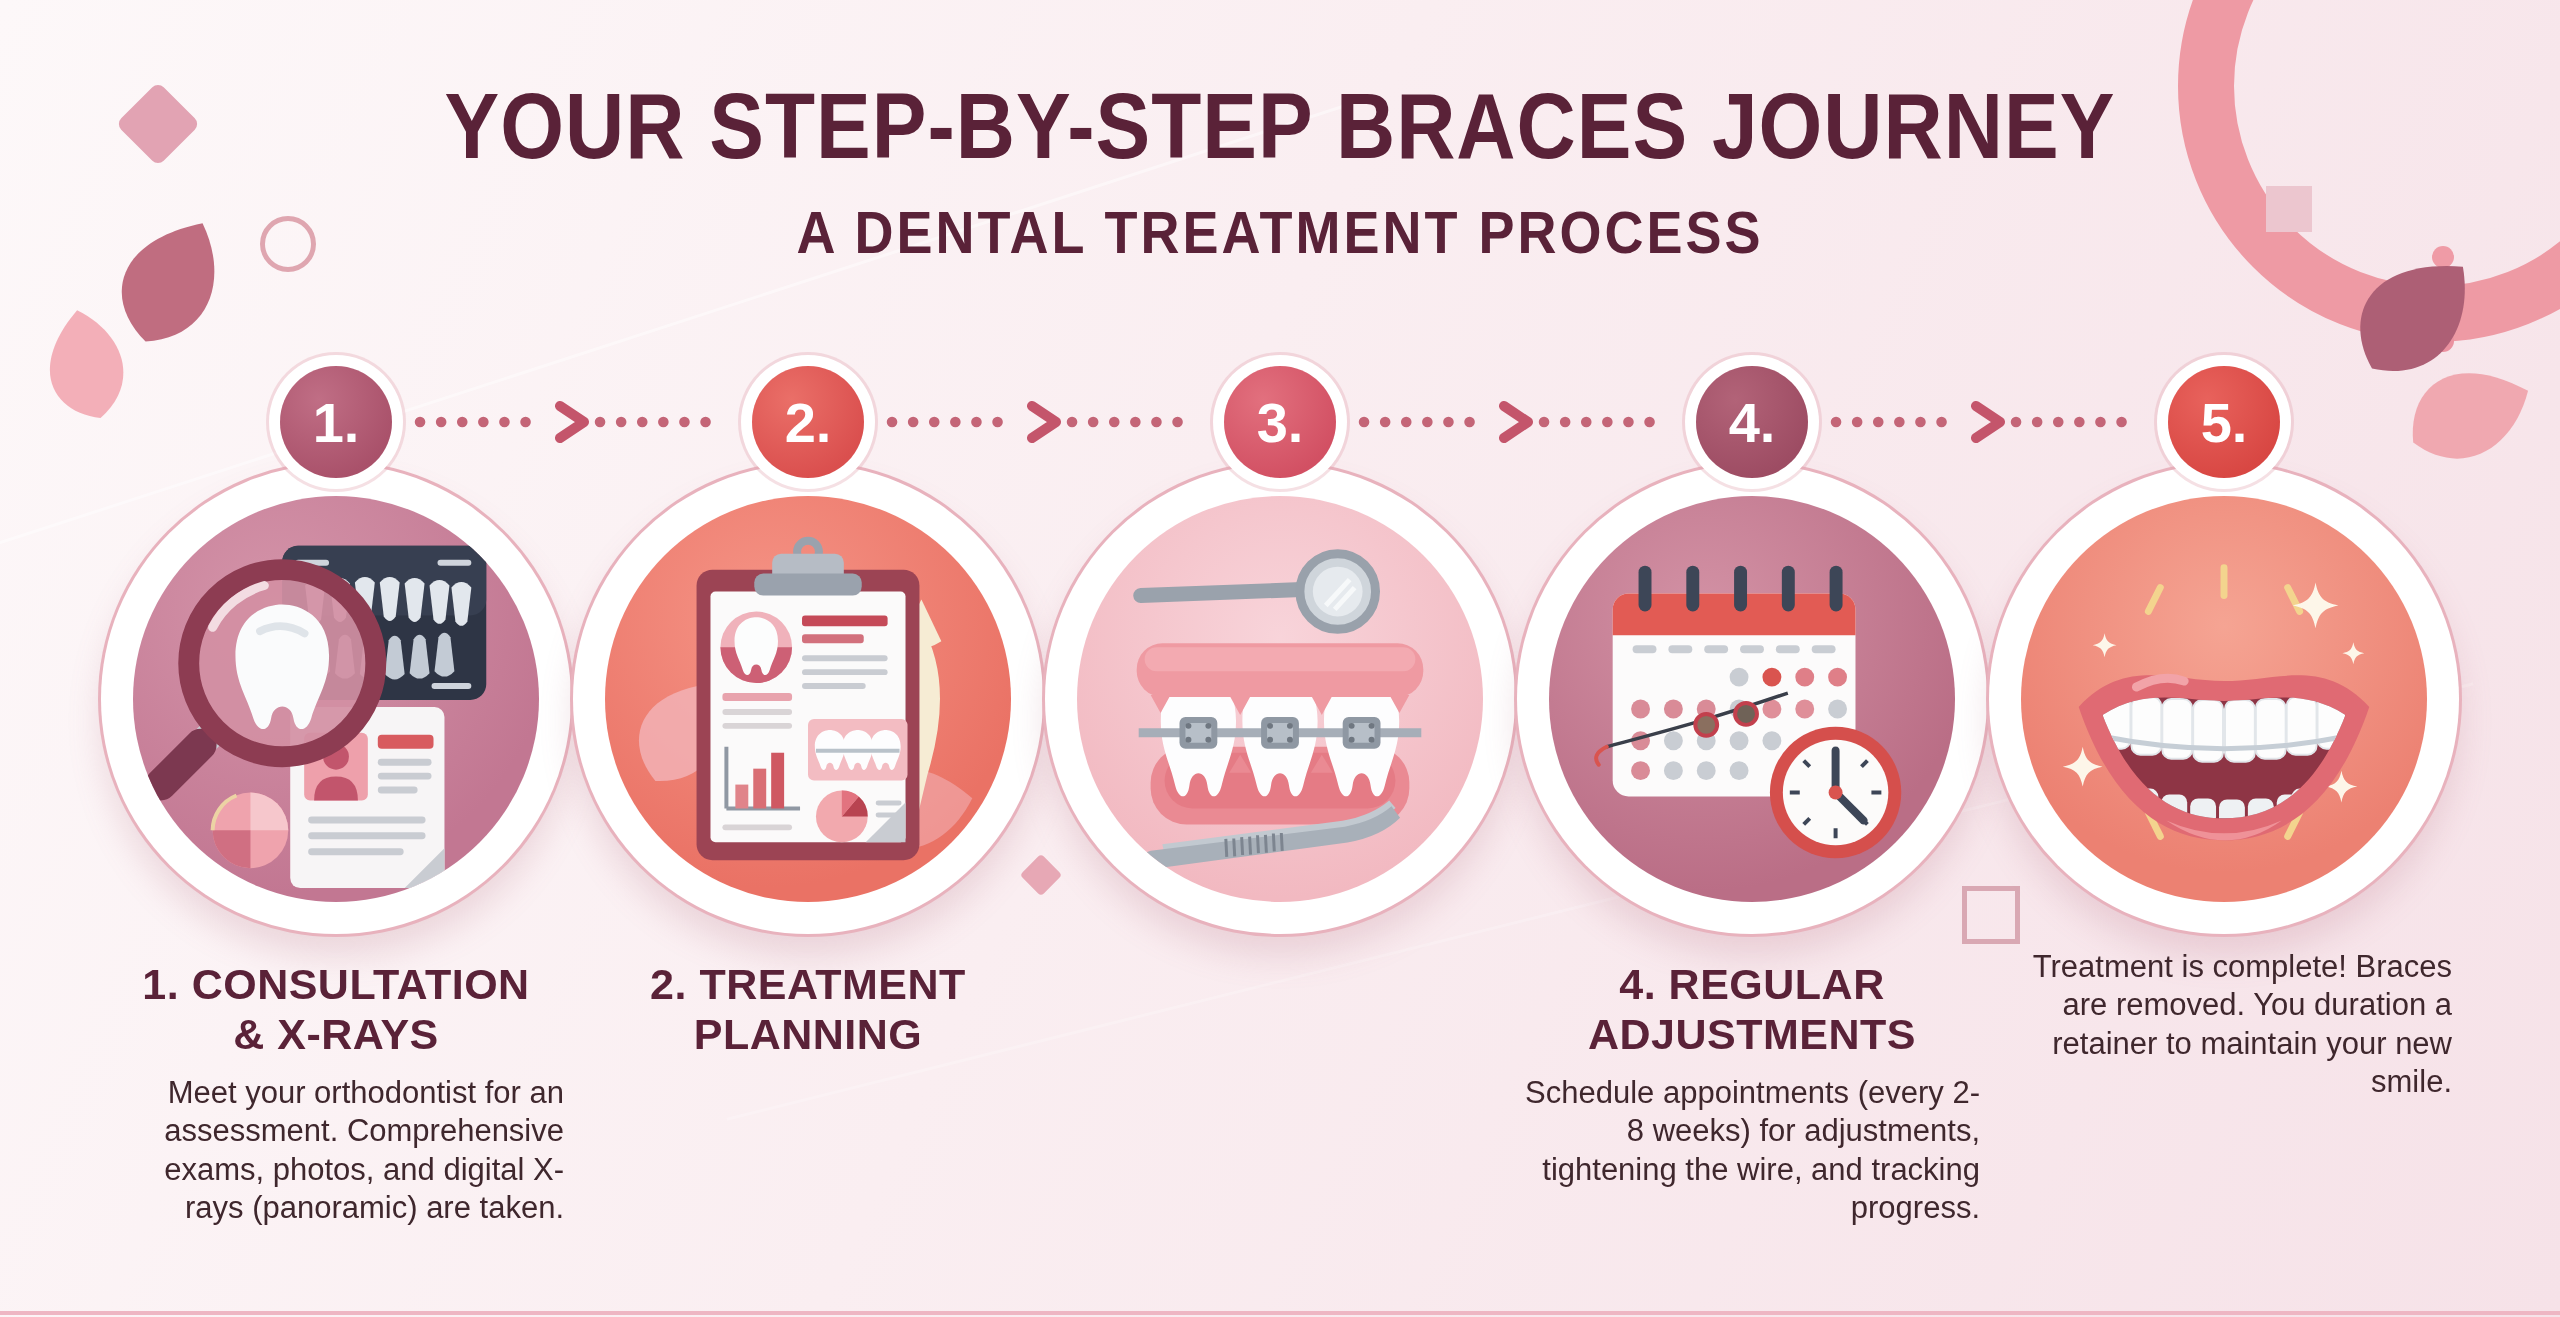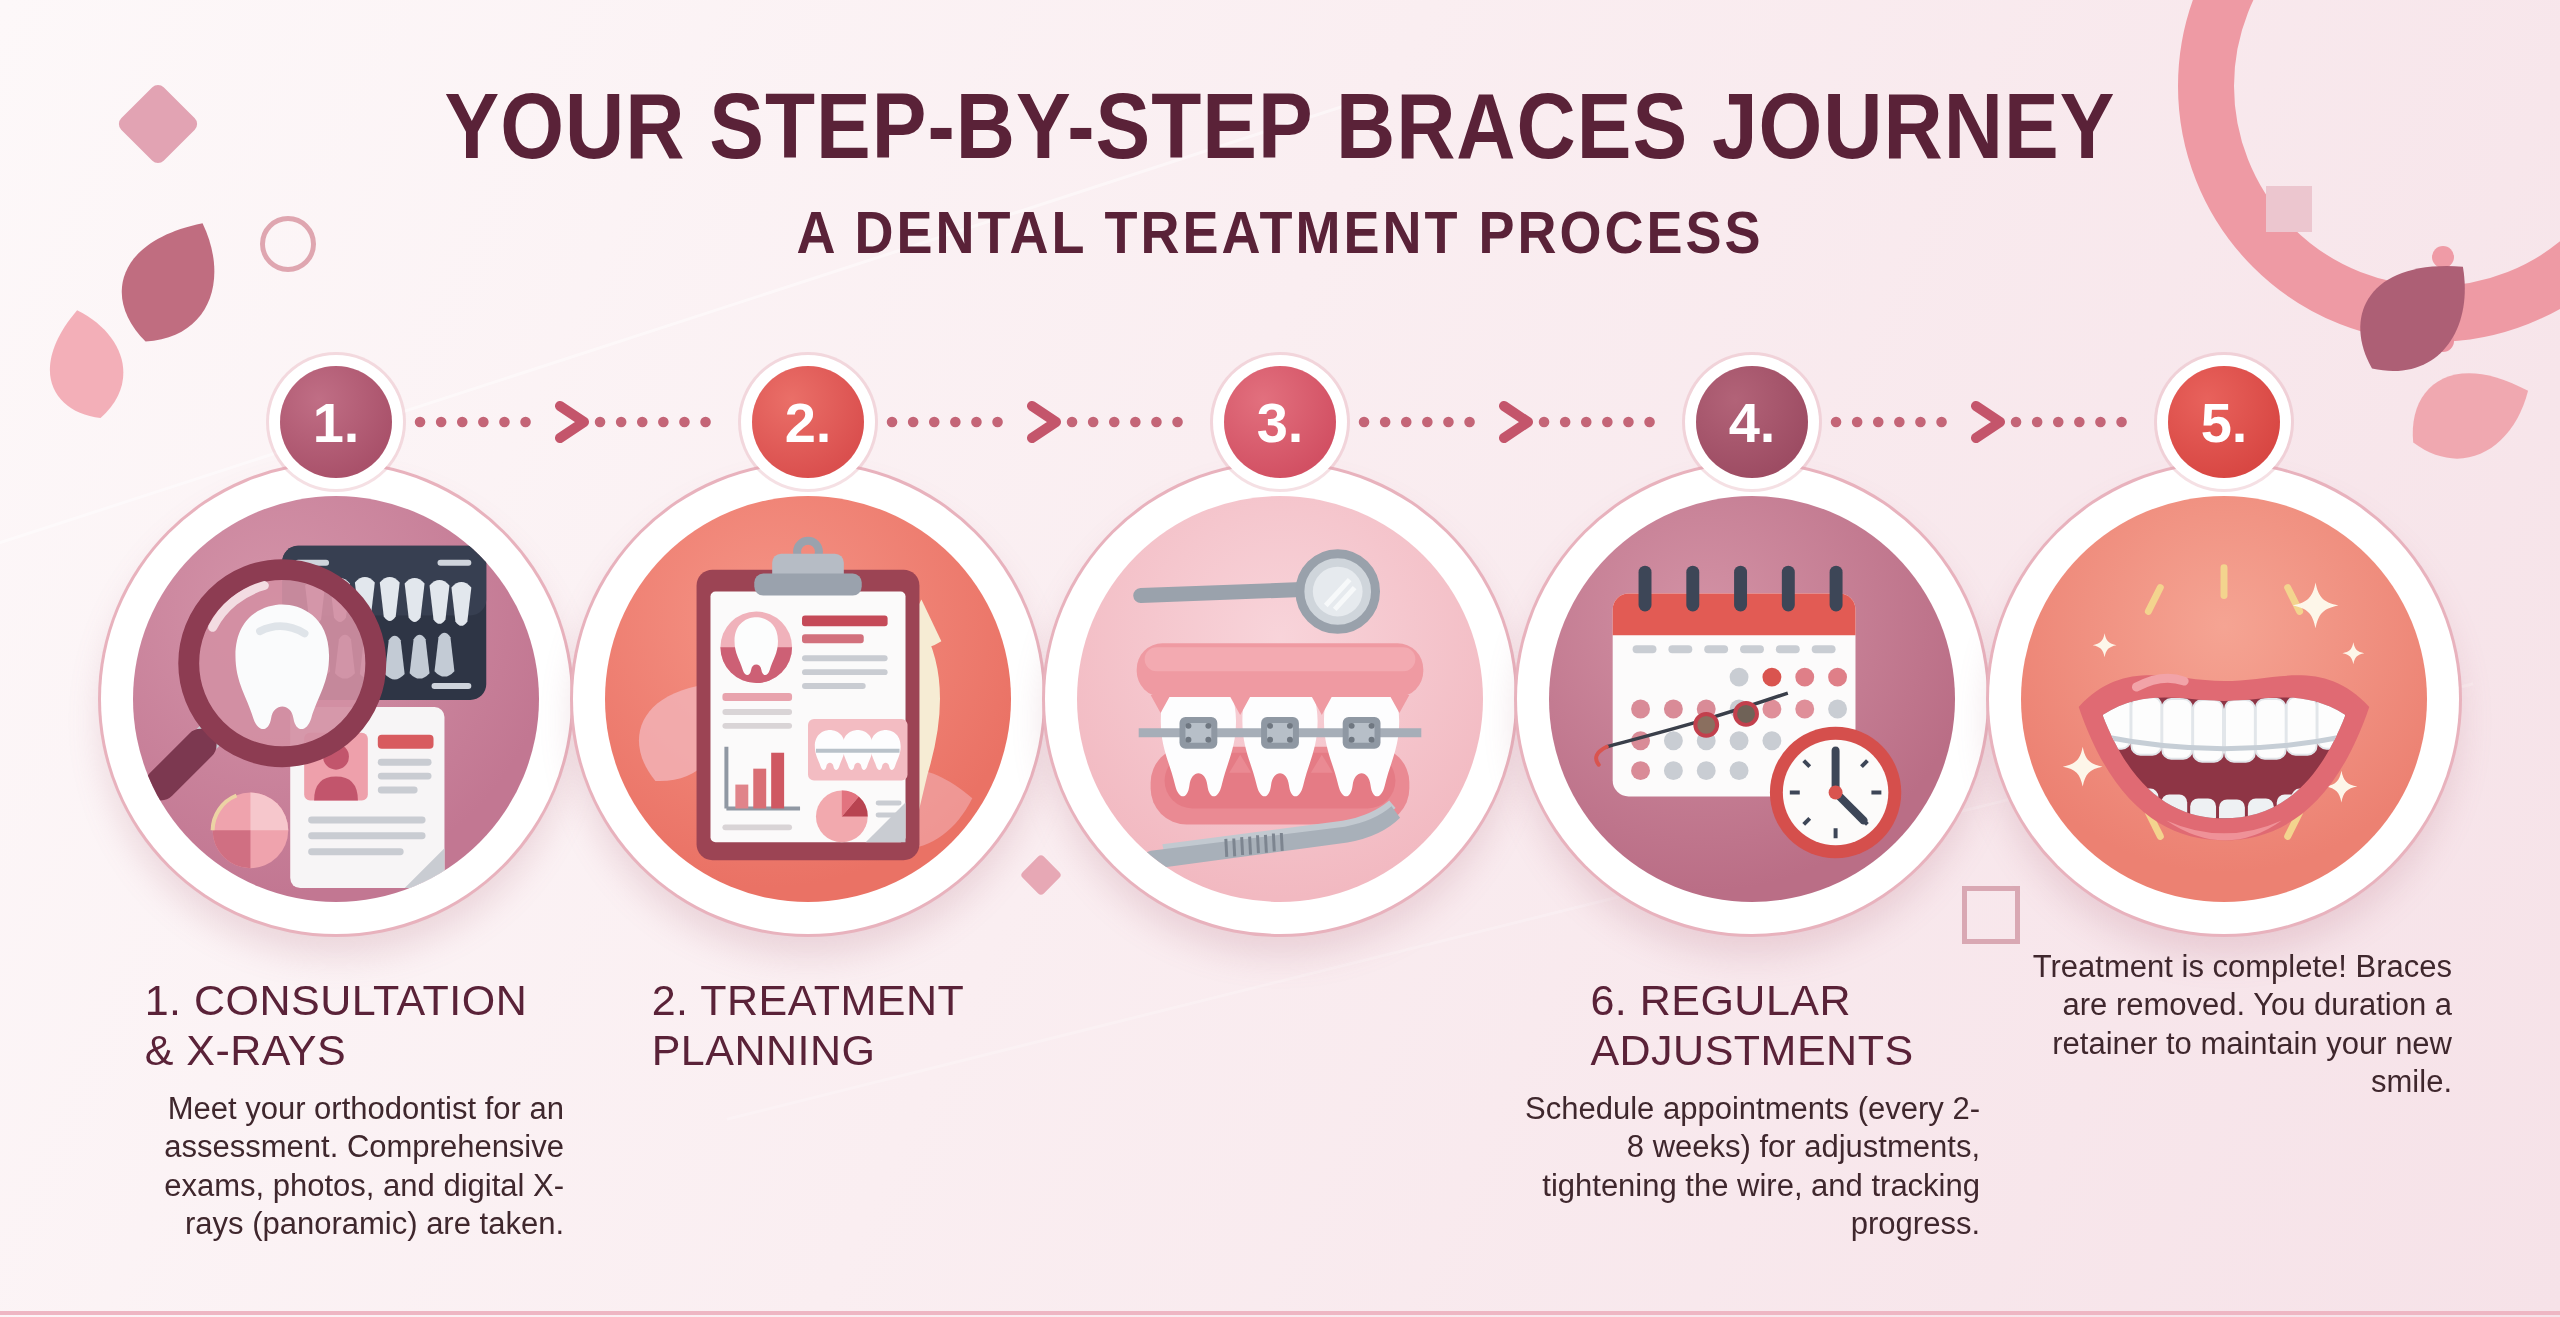--- a/index.html
+++ b/index.html
@@ -59,22 +59,22 @@
     display:flex;align-items:center;justify-content:center;
   }
   .circle-fill{width:406px;height:406px;border-radius:50%;overflow:hidden;position:relative;}
   .cf1{background:radial-gradient(circle at 35% 28%,#d494a9,#c27792 72%);}
   .cf2{background:radial-gradient(circle at 40% 30%,#f59486,#ea7265 72%);}
   .cf3{background:radial-gradient(circle at 50% 35%,#f8d4da,#f2b9c1 78%);}
   .cf4{background:radial-gradient(circle at 38% 30%,#d392a5,#ba6e86 72%);}
   .cf5{background:radial-gradient(circle at 50% 32%,#f5a493,#ec8172 72%);}
   .circle-fill svg{position:absolute;left:0;top:0;}
   .step-heading{
-    margin-top:42px;text-align:left;white-space:pre-line;max-width:470px;
-    font-size:43px;line-height:1.16;font-weight:400;color:#5a2238;letter-spacing:.5px;
+    margin-top:26px;text-align:center;white-space:pre-line;max-width:470px;
+    font-size:43px;line-height:1.16;font-weight:700;color:#5a2238;letter-spacing:.5px;
   }
   .step-desc{
     margin-top:14px;text-align:right;max-width:456px;
     font-size:31px;line-height:1.24;color:#3f272d;
   }
 
   
   .conn{position:absolute;top:400px;z-index:1;}
   .c0{left:414px;} .c1{left:886px;} .c2{left:1358px;} .c3{left:1830px;}
   .tri{position:absolute;top:682px;z-index:2;}
@@ -429,21 +429,21 @@
               <line x1="320" y1="266" x2="314" y2="272"></line>
                 <line x1="262" y1="324" x2="256" y2="330"></line>
             </g>
             <line x1="288" y1="298" x2="288" y2="256" stroke="#3d4657" stroke-width="8" stroke-linecap="round"></line>
             <line x1="288" y1="298" x2="316" y2="326" stroke="#3d4657" stroke-width="8" stroke-linecap="round"></line>
             <circle cx="288" cy="298" r="7" fill="#d9544f"></circle>
           </g>
         </svg>
       </div>
     </div>
-    <div class="step-heading">6. REGULAR
+    <div class="step-heading">4. REGULAR
 ADJUSTMENTS</div>
     <div class="step-desc">Schedule appointments (every 2-8 weeks) for adjustments, tightening the wire, and tracking progress.</div>
   </div>
 
   <div class="step">
     <div class="badge b5">5.</div>
     <div class="disc">
       <div class="circle-fill cf5">
         <svg width="406" height="406" viewBox="0 0 408 408">
 

